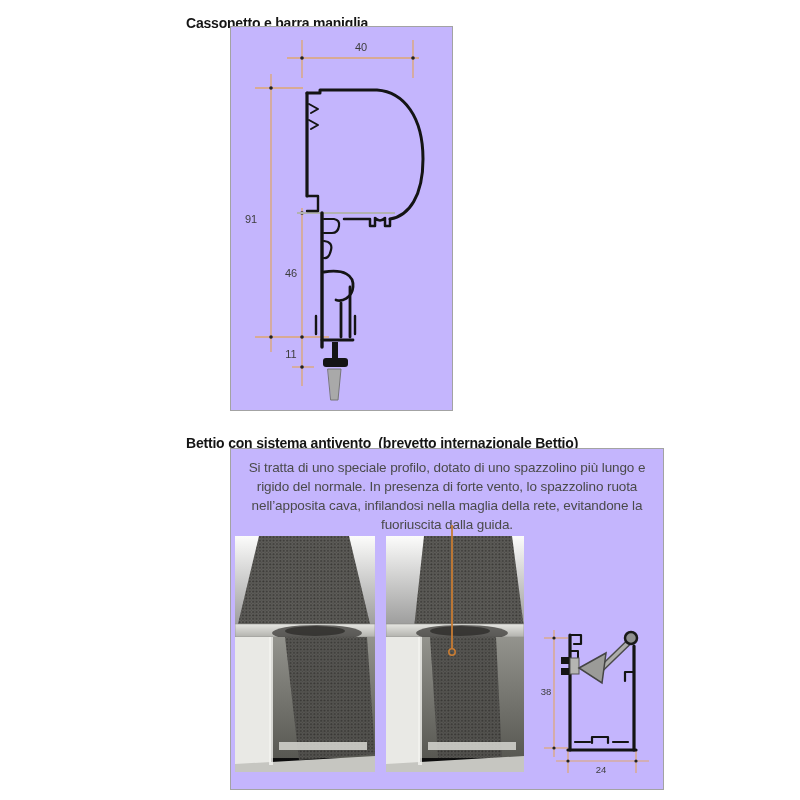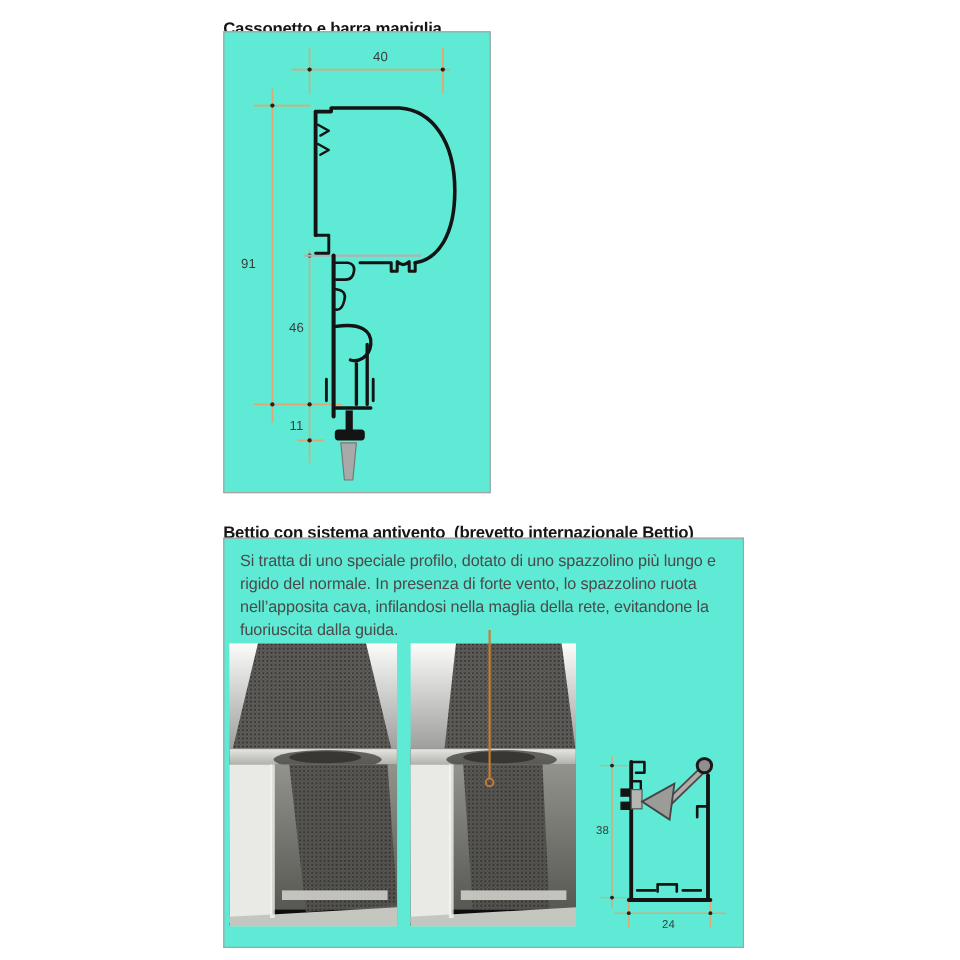--- a/index.html
+++ b/index.html
@@ -5,27 +5,27 @@
   html,body{margin:0;padding:0;background:#ffffff;}
   body{width:800px;height:800px;position:relative;font-family:"Liberation Sans",sans-serif;overflow:hidden;}
   .sec-title{
     position:absolute;left:186px;
     font-size:14px;font-weight:bold;color:#151515;letter-spacing:-0.2px;
     white-space:pre;
   }
   #title1{top:3px;}
   #title2{top:423px;}
   .figure-box{
-    position:absolute;border:1px solid #a3a3a3;background:#5eead4;box-sizing:border-box;
+    position:absolute;border:1px solid #a3a3a3;background:#c4b5fd;box-sizing:border-box;margin-left:44px;
   }
   #box1{left:186px;top:26px;width:223px;height:385px;}
   #box2{left:186px;top:448px;width:434px;height:342px;}
   #desc{
     position:absolute;left:13px;top:9px;width:406px;
-    font-size:13.5px;line-height:19px;color:#4a4a4a;letter-spacing:-0.1px;
+    font-size:13.5px;line-height:19px;color:#4a4a4a;letter-spacing:-0.1px;text-align:center;
   }
   .photo{position:absolute;width:140px;height:236px;}
   #photo1{left:4px;top:87px;}
   #photo2{left:155px;top:87px;width:138px;}
   #guide-drawing{position:absolute;left:300px;top:160px;width:130px;height:181px;}
   #pointer-overlay{position:absolute;left:0;top:0;width:432px;height:340px;pointer-events:none;}
   svg{display:block;}
   .dimtext{font-family:"Liberation Sans",sans-serif;fill:#3d3d3d;}
 </style>
 </head>

